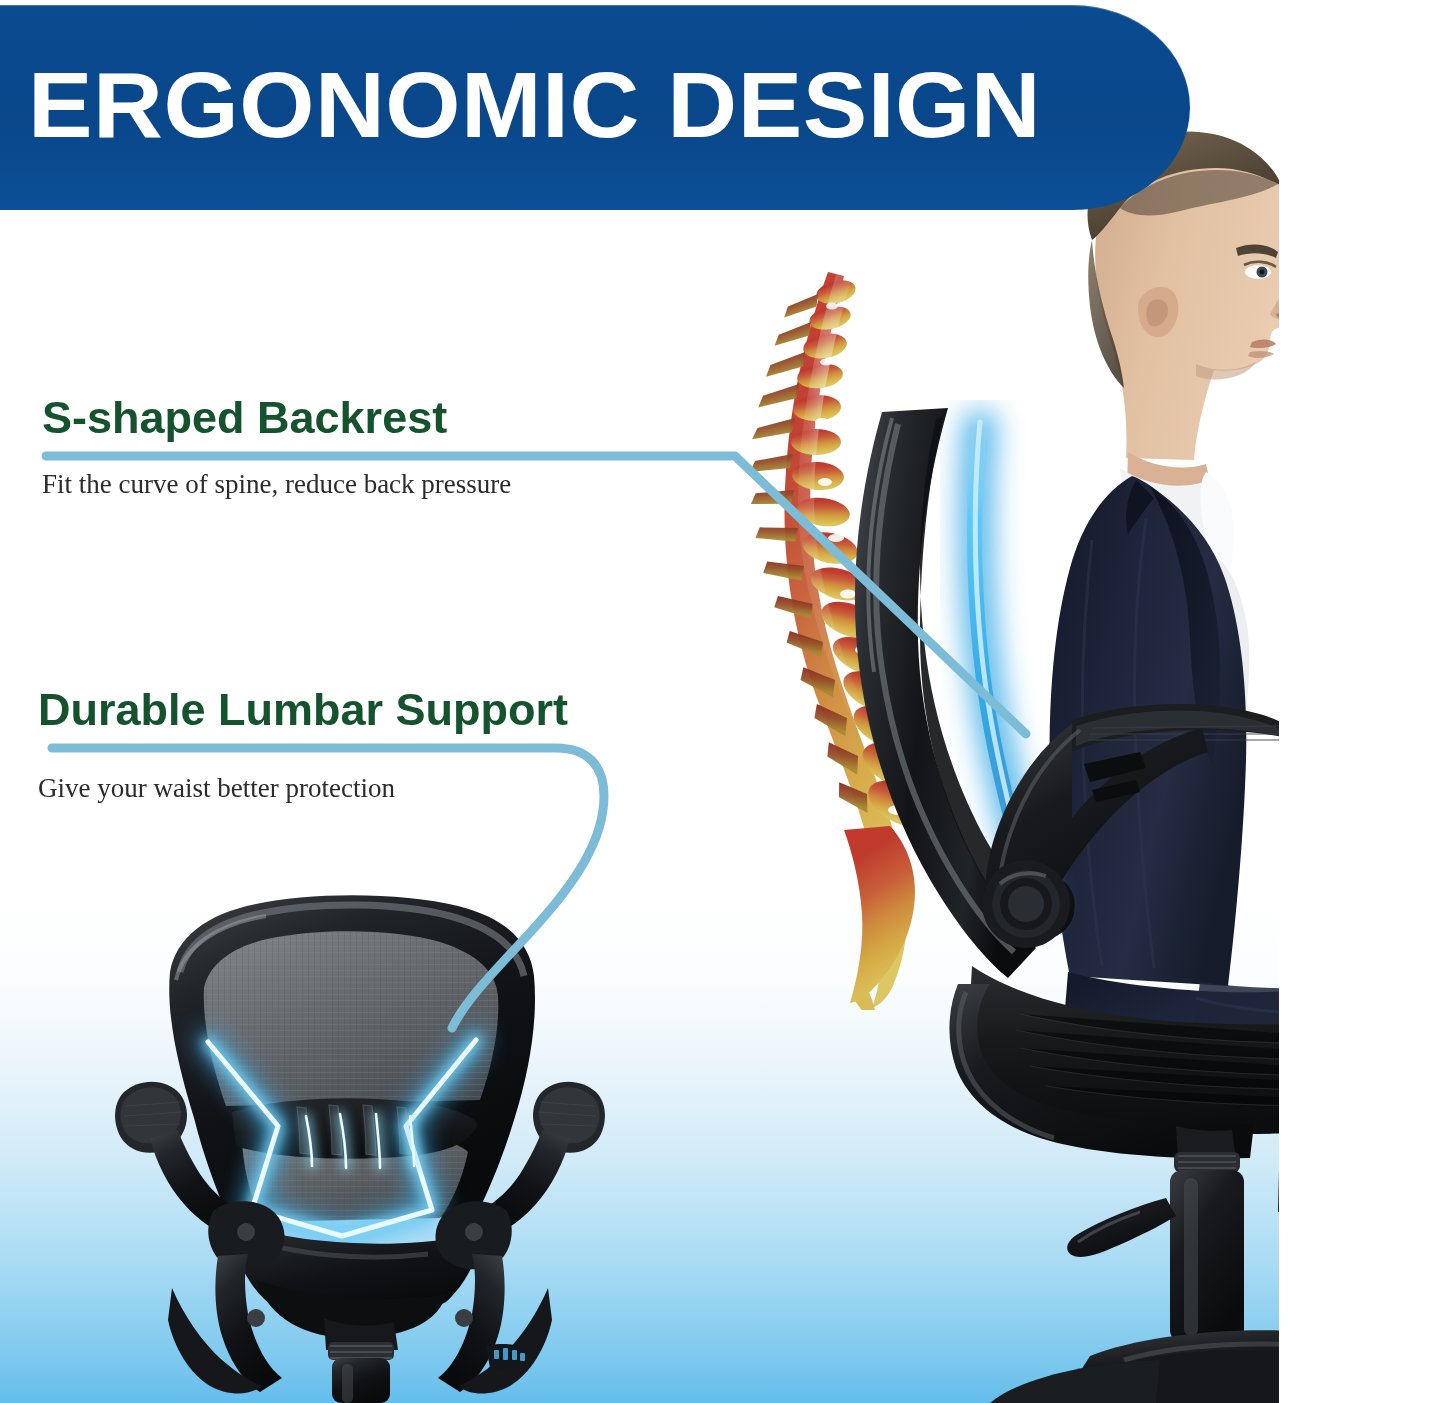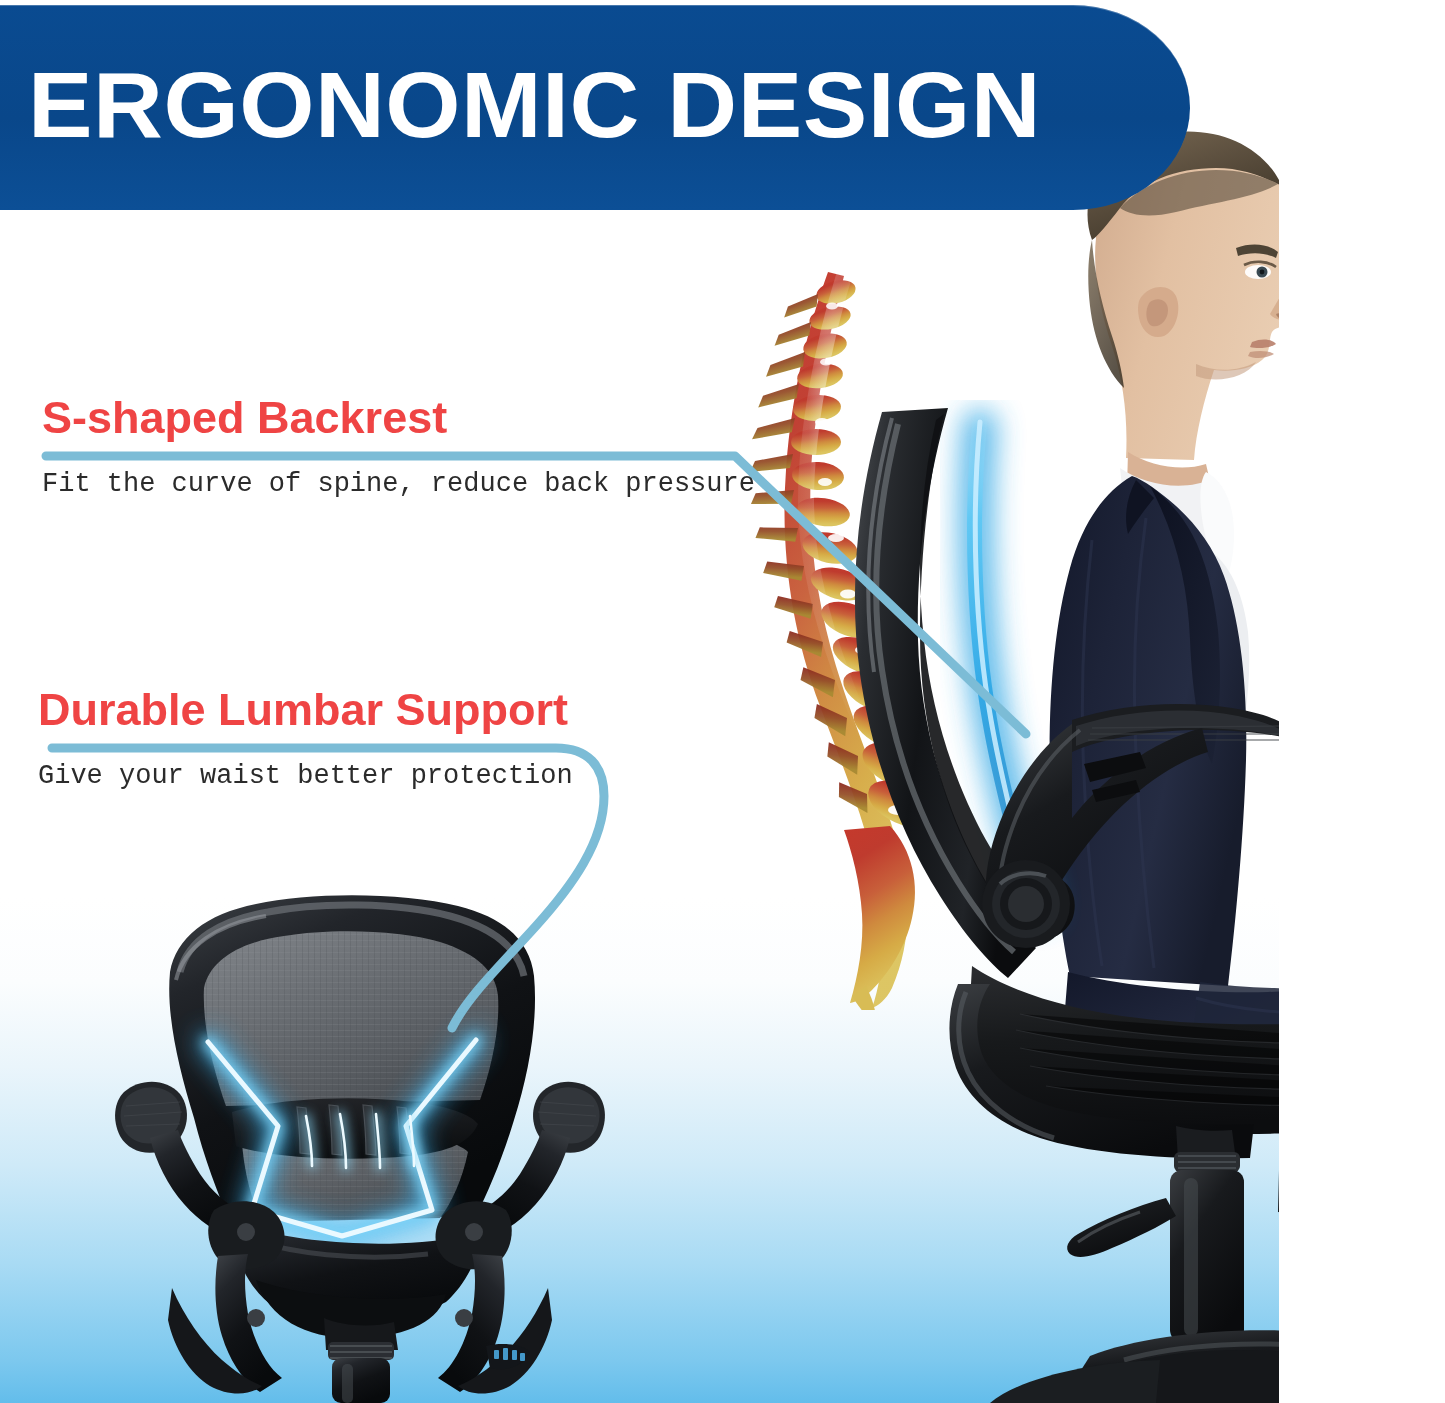--- a/index.html
+++ b/index.html
@@ -43,32 +43,32 @@
     white-space: nowrap;
     transform: scaleX(1.04);
     transform-origin: left top;
     font-family: "Liberation Sans", sans-serif;
   }
 
   
   .feature { position: absolute; }
   .feature-title {
     font-size: 45px; line-height: 52px; font-weight: 700;
-    color: #ef4444; white-space: nowrap;
+    color: #14532d; white-space: nowrap;
     font-family: "Liberation Sans", sans-serif;
   }
   .feature-sub {
     font-size: 27px; line-height: 34px; font-weight: 400;
     color: #2b2b2b; white-space: nowrap;
-    font-family: Liberation Mono, monospace;
+    font-family: Liberation Serif, serif;
   }
   #feature-1 { left: 42px; top: 392px; }
   #feature-1 .feature-sub { margin-top: 23px; }
   #feature-2 { left: 38px; top: 684px; }
-  #feature-2 .feature-sub { margin-top: 23px; }
+  #feature-2 .feature-sub { margin-top: 35px; }
 
   
   .connectors {
     position: absolute; left: 0; top: 0;
     width: 1445px; height: 1403px;
     pointer-events: none;
   }
 
   
   .art { position: absolute; }

